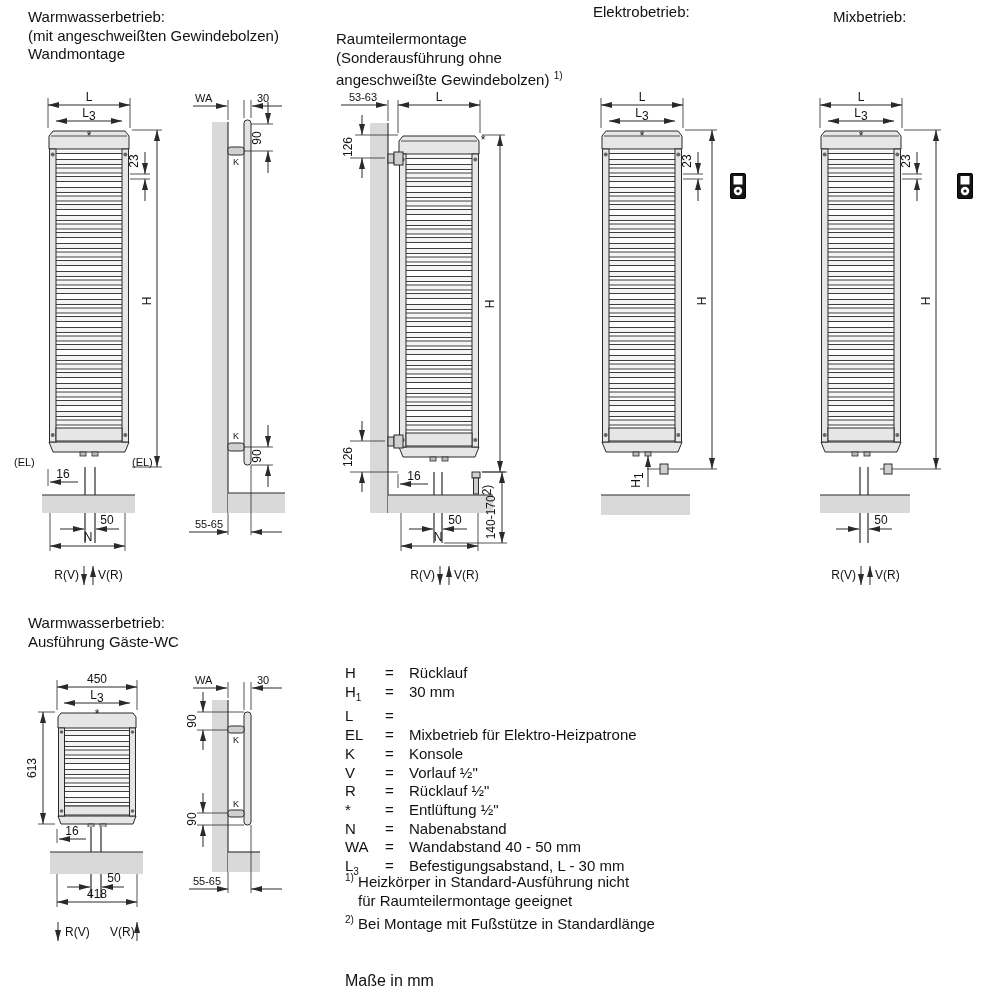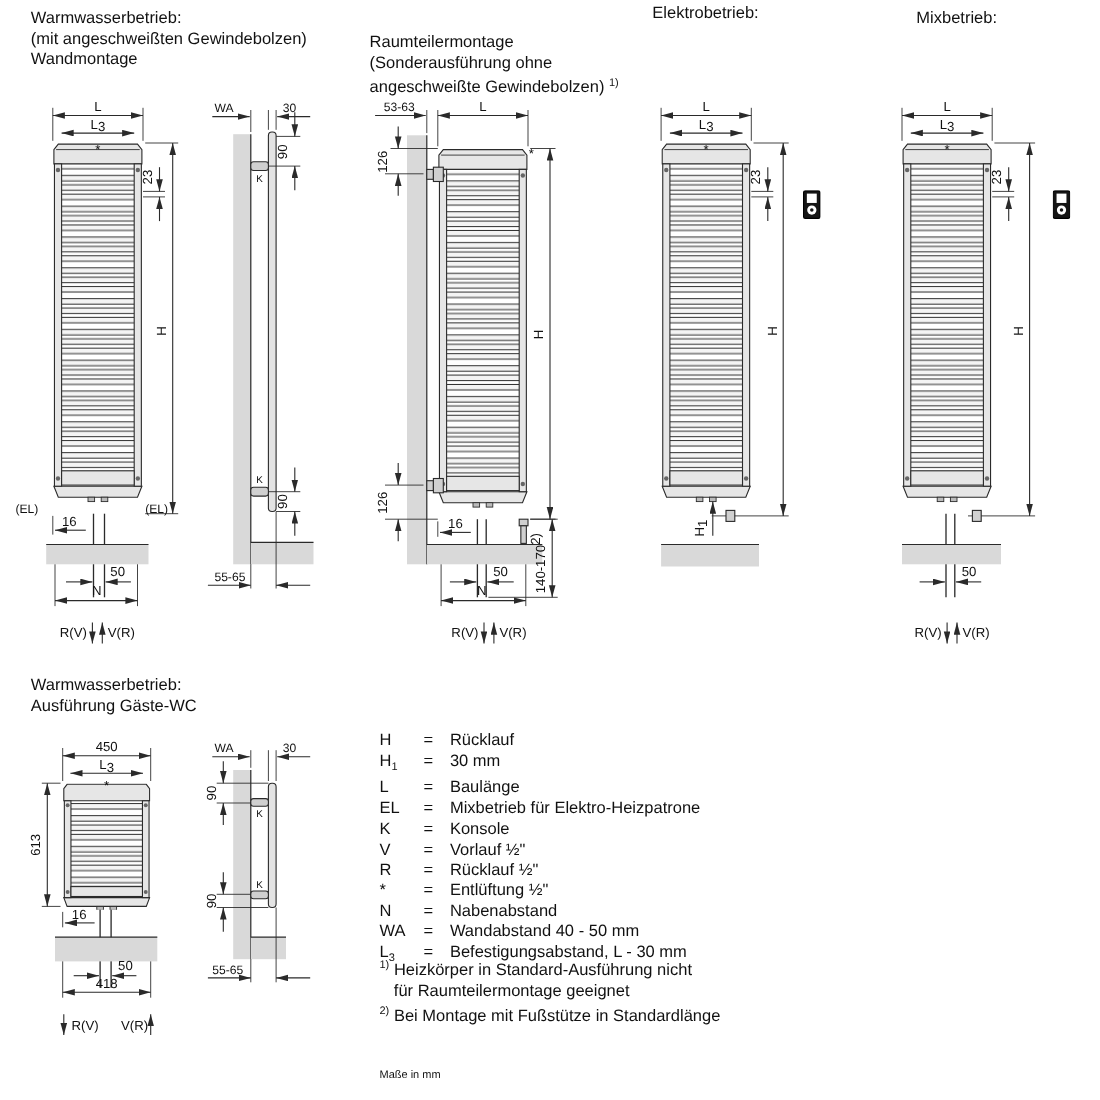--- a/index.html
+++ b/index.html
@@ -7,21 +7,21 @@
   body{width:1000px;height:1000px;position:relative;font-family:"Liberation Sans",sans-serif;color:#111}
   .abs{position:absolute}
   .hdr{font-size:15px;line-height:18.5px;white-space:nowrap}
   .hdr .b{font-weight:normal}
   sup{font-size:10px}
   sub{font-size:10px}
   .legend{font-size:15px}
   .lrow{display:grid;grid-template-columns:40px 24px auto;line-height:18.7px;white-space:nowrap}
   .fns{font-size:15px;line-height:19px;white-space:nowrap}
   .fn2line{padding-left:13px}
-  .units{font-size:10px}
+  .units{font-size:16px}
   svg{position:absolute;overflow:visible}
   svg text{font-family:"Liberation Sans",sans-serif;fill:#111}
   text.dim{font-size:12px}
   text.dimS{font-size:11px}
   text.k{font-size:9px}
   .mid{text-anchor:middle}
   .endA{text-anchor:end}
   .xl{stroke:#2a2a2a;stroke-width:.8;fill:none}
   .ln{stroke:#2a2a2a;stroke-width:1.1;fill:none}
   .dl{stroke:#2a2a2a;stroke-width:1;fill:none;marker-start:url(#ar);marker-end:url(#ar)}
@@ -481,21 +481,20 @@
       <span>Rücklauf</span>
     </div>
   <div class="lrow">
       <span><span>H</span><sub>1</sub></span>
       <span>=</span>
       <span>30 mm</span>
     </div>
   <div class="lrow">
       <span>L</span>
       <span>=</span>
-      <span>Baulänge</span>
     </div>
   <div class="lrow">
       <span>EL</span>
       <span>=</span>
       <span>Mixbetrieb für Elektro-Heizpatrone</span>
     </div>
   <div class="lrow">
       <span>K</span>
       <span>=</span>
       <span>Konsole</span>

